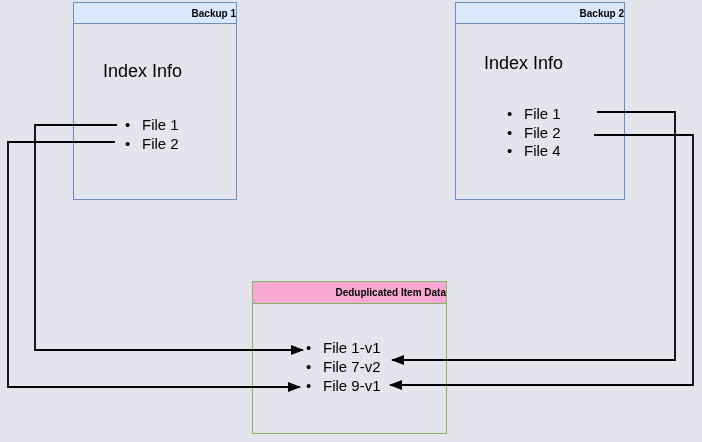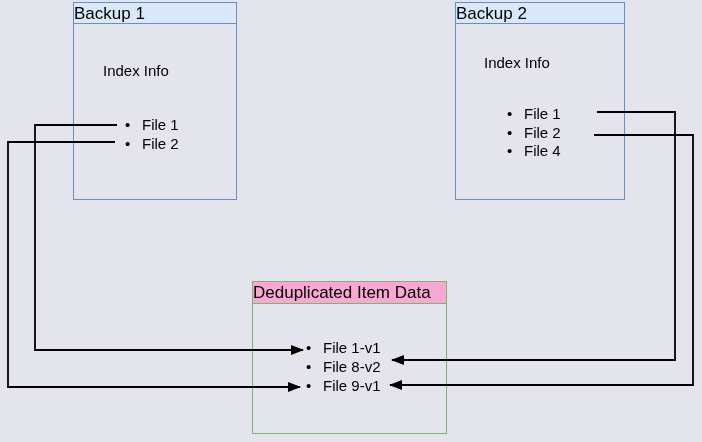--- a/index.html
+++ b/index.html
@@ -14,37 +14,37 @@
   }
   .box {
     position: absolute;
     border: 1.3px solid;
     box-sizing: border-box;
     background: transparent;
   }
   .box-header {
     box-sizing: border-box;
     width: 100%;
-    text-align: left;
-    font-weight: normal;
-    font-size: 17px;
+    text-align: right;
+    font-weight: bold;
+    font-size: 10px;
     border-bottom: 1.3px solid;
   }
   .box.blue  { border-color: #6c8ebf; }
   .box.blue .box-header  { background: #dae8fc; border-color: #6c8ebf; height: 21px; line-height: 21px; }
   .box.green { border-color: #82b366; }
   .box.green .box-header { background: #f9a8d4; border-color: #82b366; height: 22px; line-height: 22px; }
 
   #backup1 { left: 73px;  top: 2px;   width: 164px; height: 198px; }
   #backup2 { left: 455px; top: 2px;   width: 170px; height: 198px; }
   #dedup   { left: 252px; top: 281px; width: 195px; height: 153px; }
 
   .index-label {
     position: absolute;
-    font-size: 15px;
+    font-size: 18px;
     line-height: 16px;
     white-space: nowrap;
   }
   #backup1 .index-label { left: 29px; top: 60px; }
   #backup2 .index-label { left: 28px; top: 52px; }
 
   ul.filelist {
     position: absolute;
     margin: 0;
     padding: 0;
@@ -103,21 +103,21 @@
       <li>File 1</li>
       <li>File 2</li>
       <li>File 4</li>
     </ul>
   </div>
 
   <div class="box green" id="dedup">
     <div class="box-header">Deduplicated Item Data</div>
     <ul class="filelist">
       <li>File 1-v1</li>
-      <li>File 8-v2</li>
+      <li>File 7-v2</li>
       <li>File 9-v1</li>
     </ul>
   </div>
 
   <svg class="wires" viewBox="0 0 702 442">
     <defs>
       <marker id="arrowhead" markerUnits="userSpaceOnUse" markerWidth="13" markerHeight="10" refX="12" refY="5" orient="auto">
         <path d="M0,0 L13,5 L0,10 Z" fill="#000"></path>
       </marker>
     </defs>

